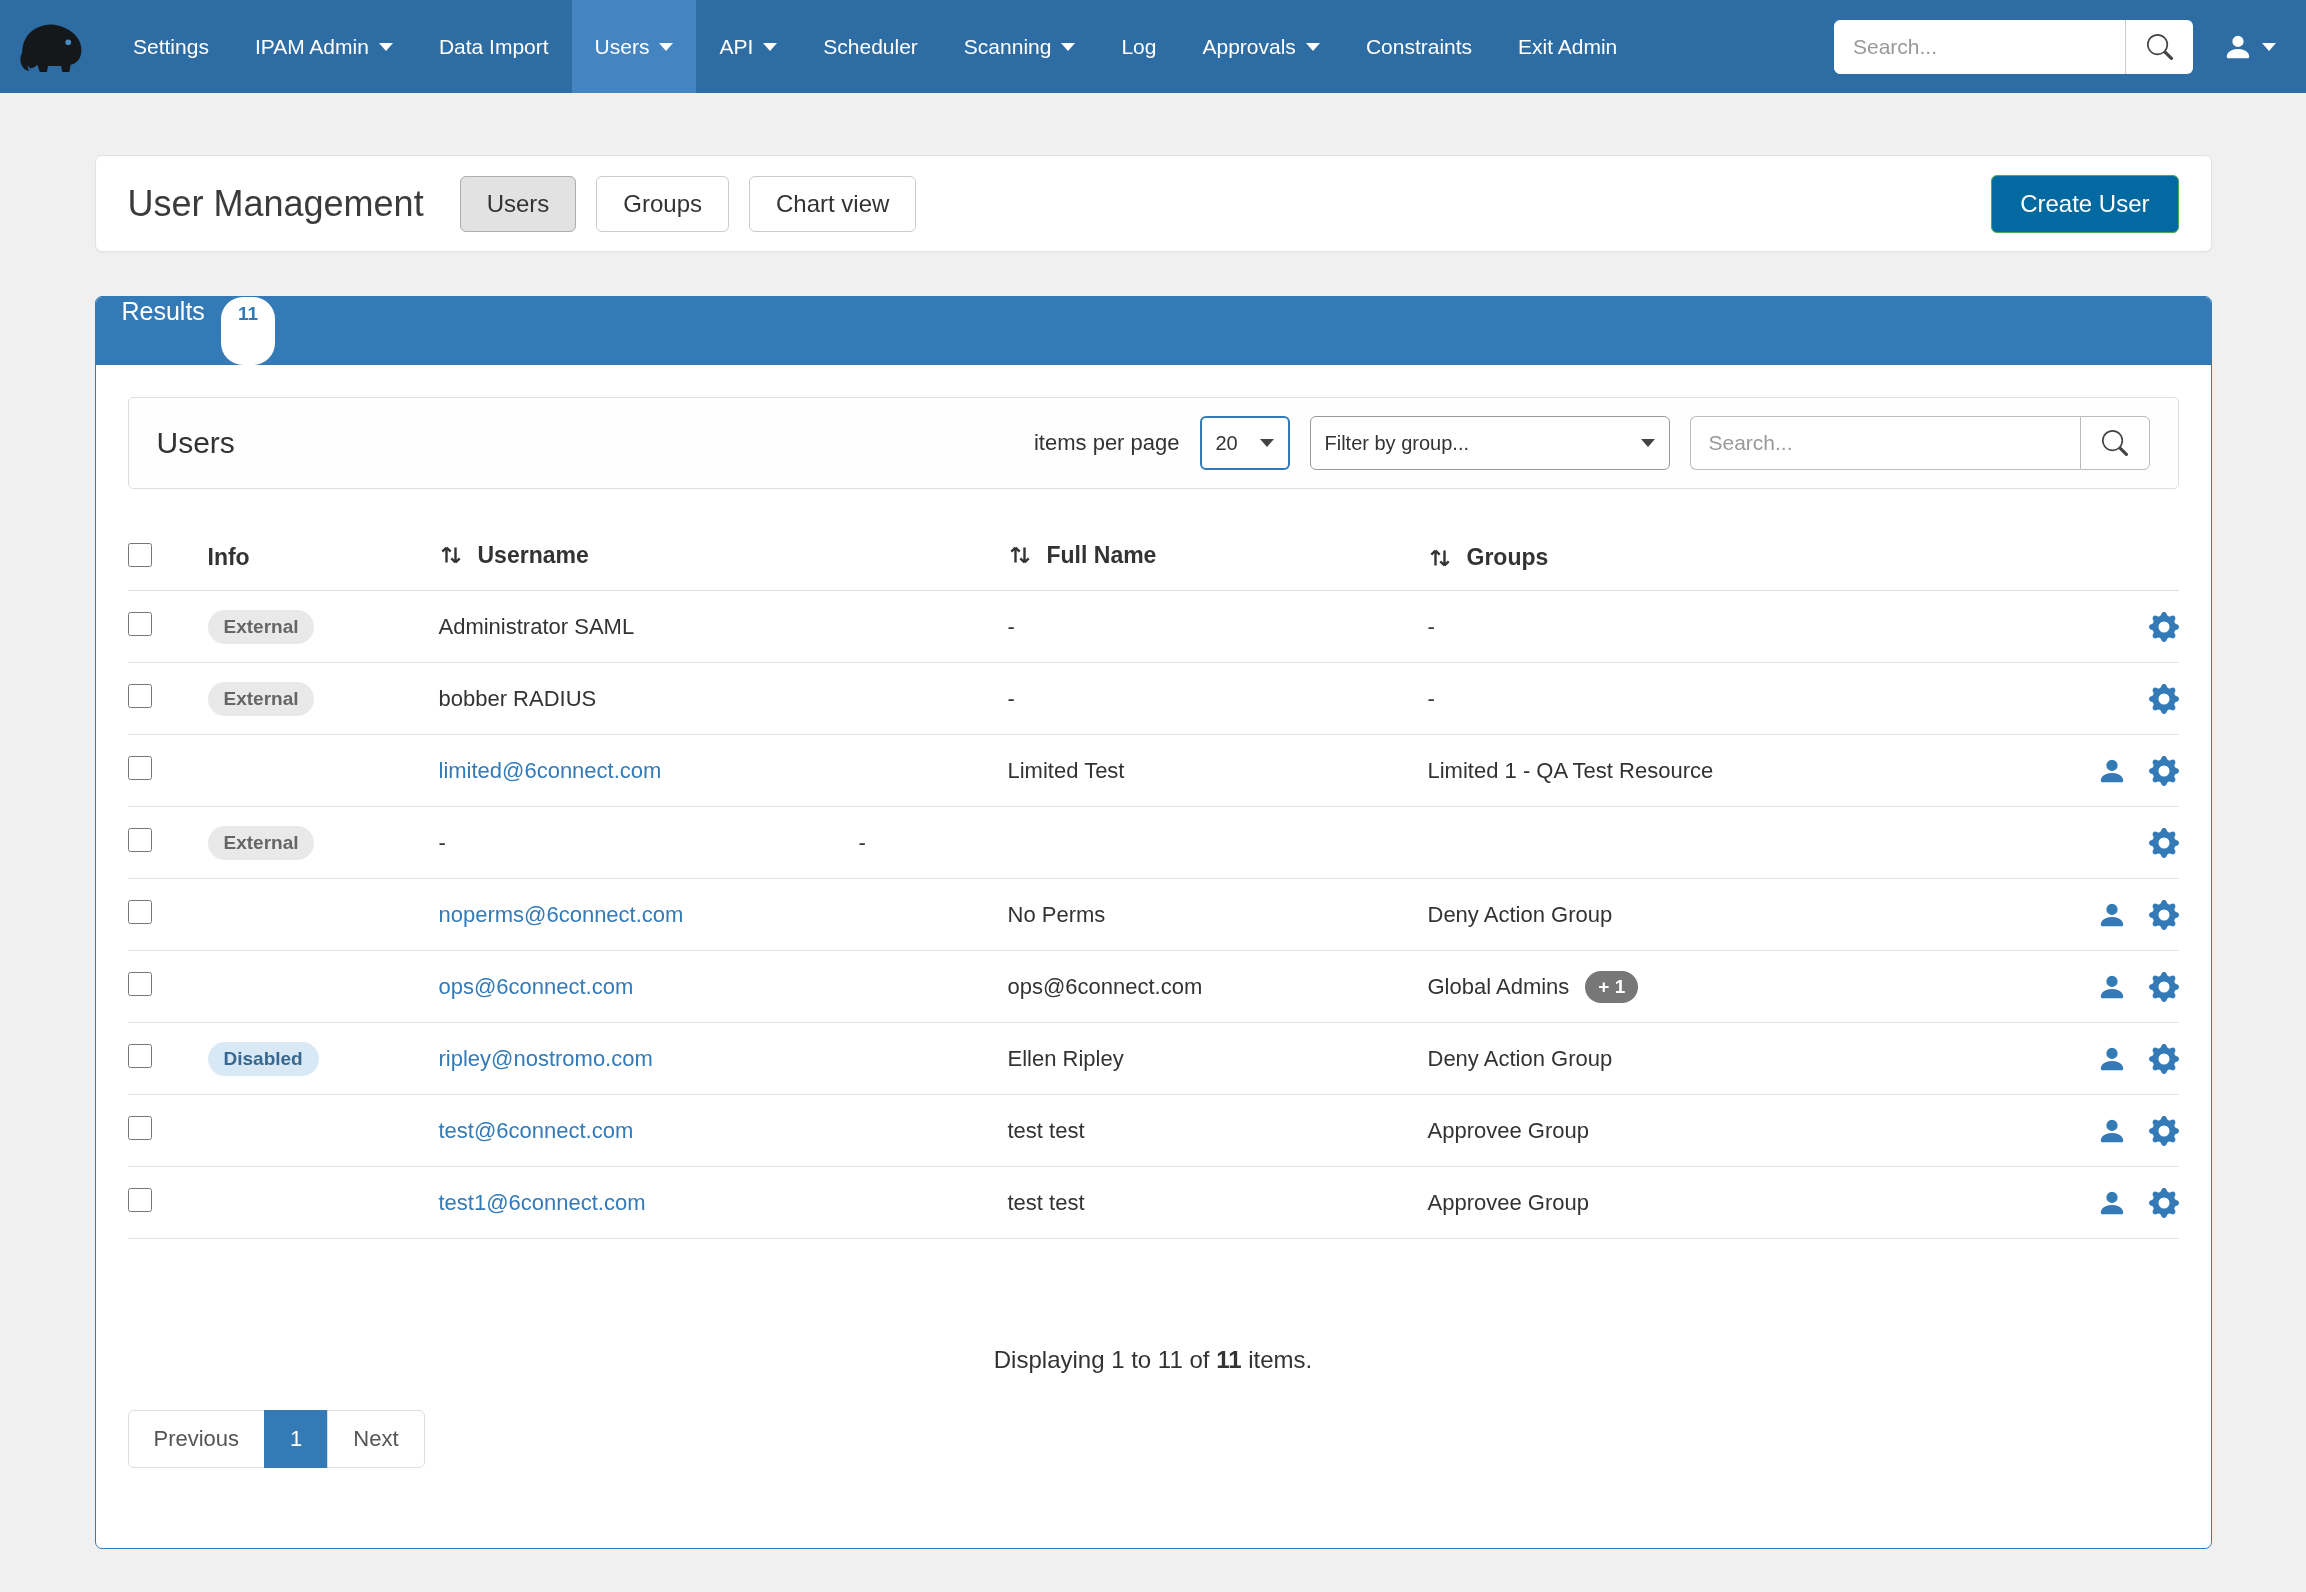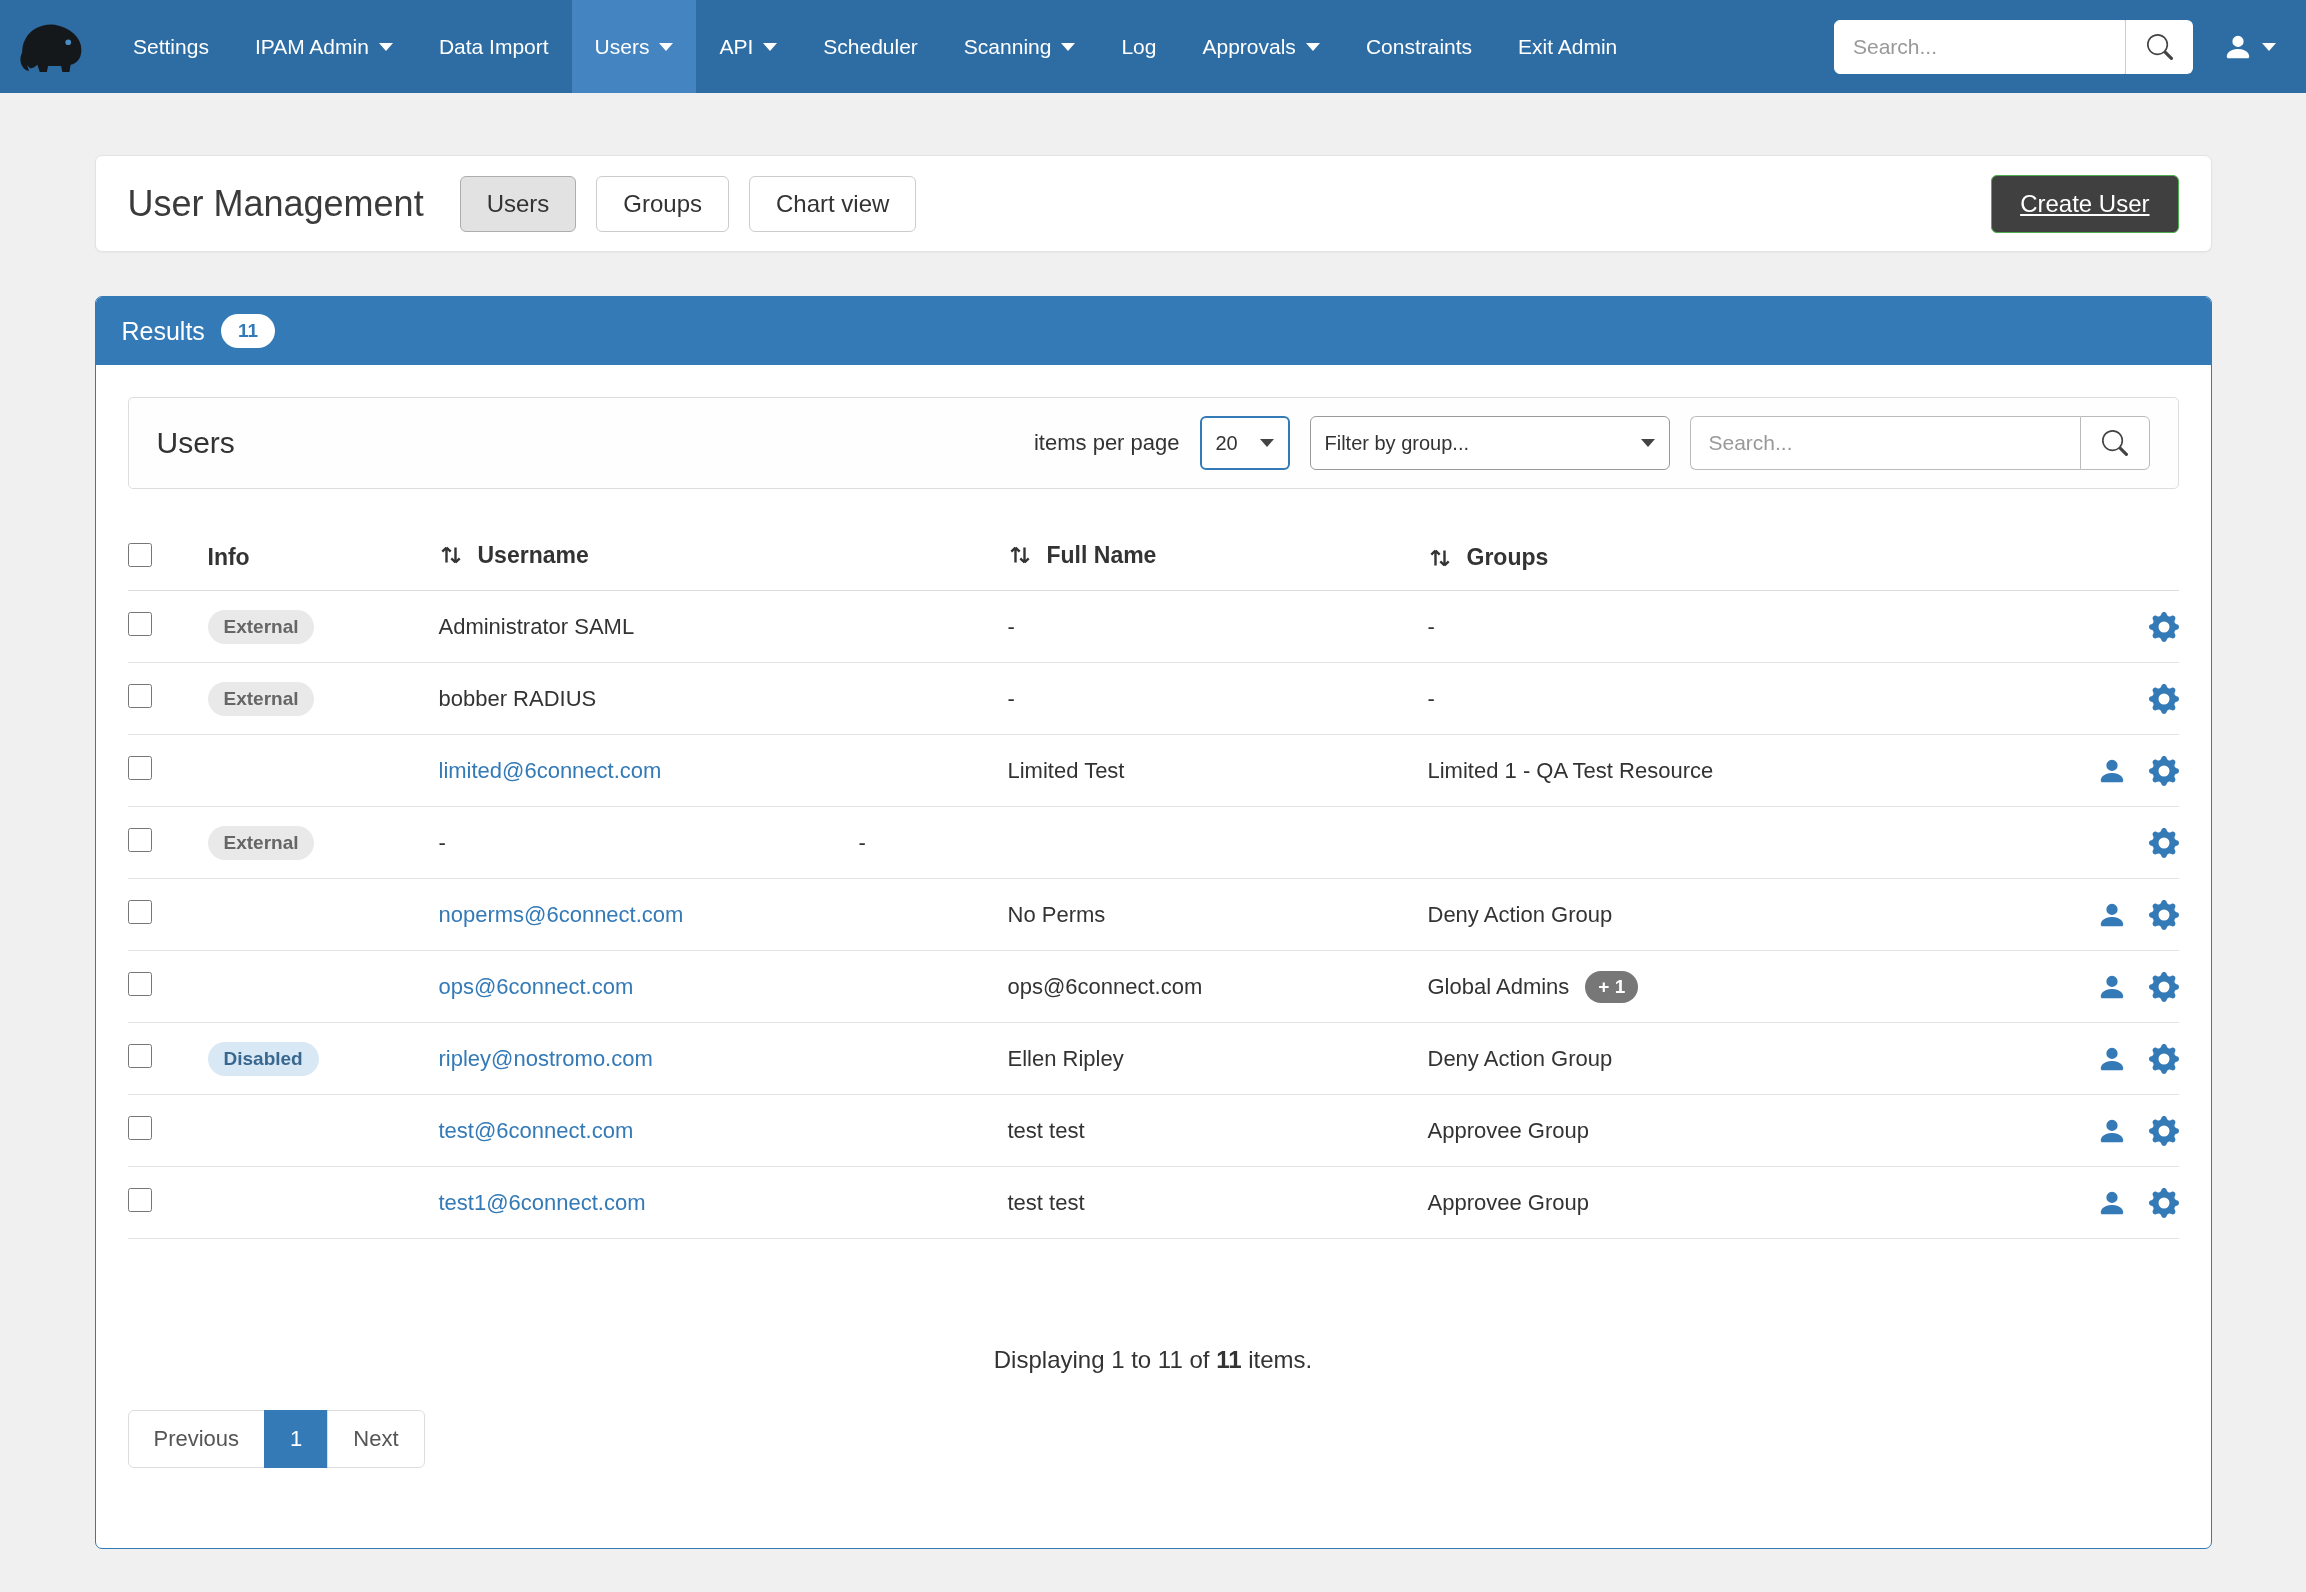--- a/index.html
+++ b/index.html
@@ -52,33 +52,32 @@
   }
   .page-title { font-size: 36px; color: #3b3b3b; font-weight: 400; }
   .tabs { display: flex; margin-left: 36px; }
   .tab-btn {
     font-size: 24px; color: #333; background: #fff; border: 1px solid #ccc; border-radius: 6px;
     padding: 13px 26px; margin-right: 20px; cursor: pointer;
     font-family: "Liberation Sans", sans-serif;
   }
   .tab-btn.active { background: #e2e2e2; border-color: #adadad; }
   .create-btn {
-    margin-left: auto; background: #404040; border: 1px solid #4cae4c; color: #fff;
+    margin-left: auto; background: #0369a1; border: 1px solid #4cae4c; color: #fff;
     font-size: 24px; padding: 14px 28px; border-radius: 6px; cursor: pointer;
     font-family: "Liberation Sans", sans-serif;
-    text-decoration: underline;
   }
 
   
   .panel {
     margin-top: 44px; background: #fff; border: 1px solid #337ab7; border-radius: 7px;
     overflow: hidden;
   }
   .panel-header {
-    background: #337ab7; color: #fff; height: 68px; display: flex; align-items: center;
+    background: #337ab7; color: #fff; height: 68px; display: flex; 
     padding: 0 26px; font-size: 25px;
   }
   .results-badge {
     background: #fff; color: #337ab7; border-radius: 22px; font-size: 19px; font-weight: bold;
     padding: 6px 17px; margin-left: 16px;
   }
   .panel-body { padding: 32px 32px 80px 32px; }
 
   
   .toolbar {

